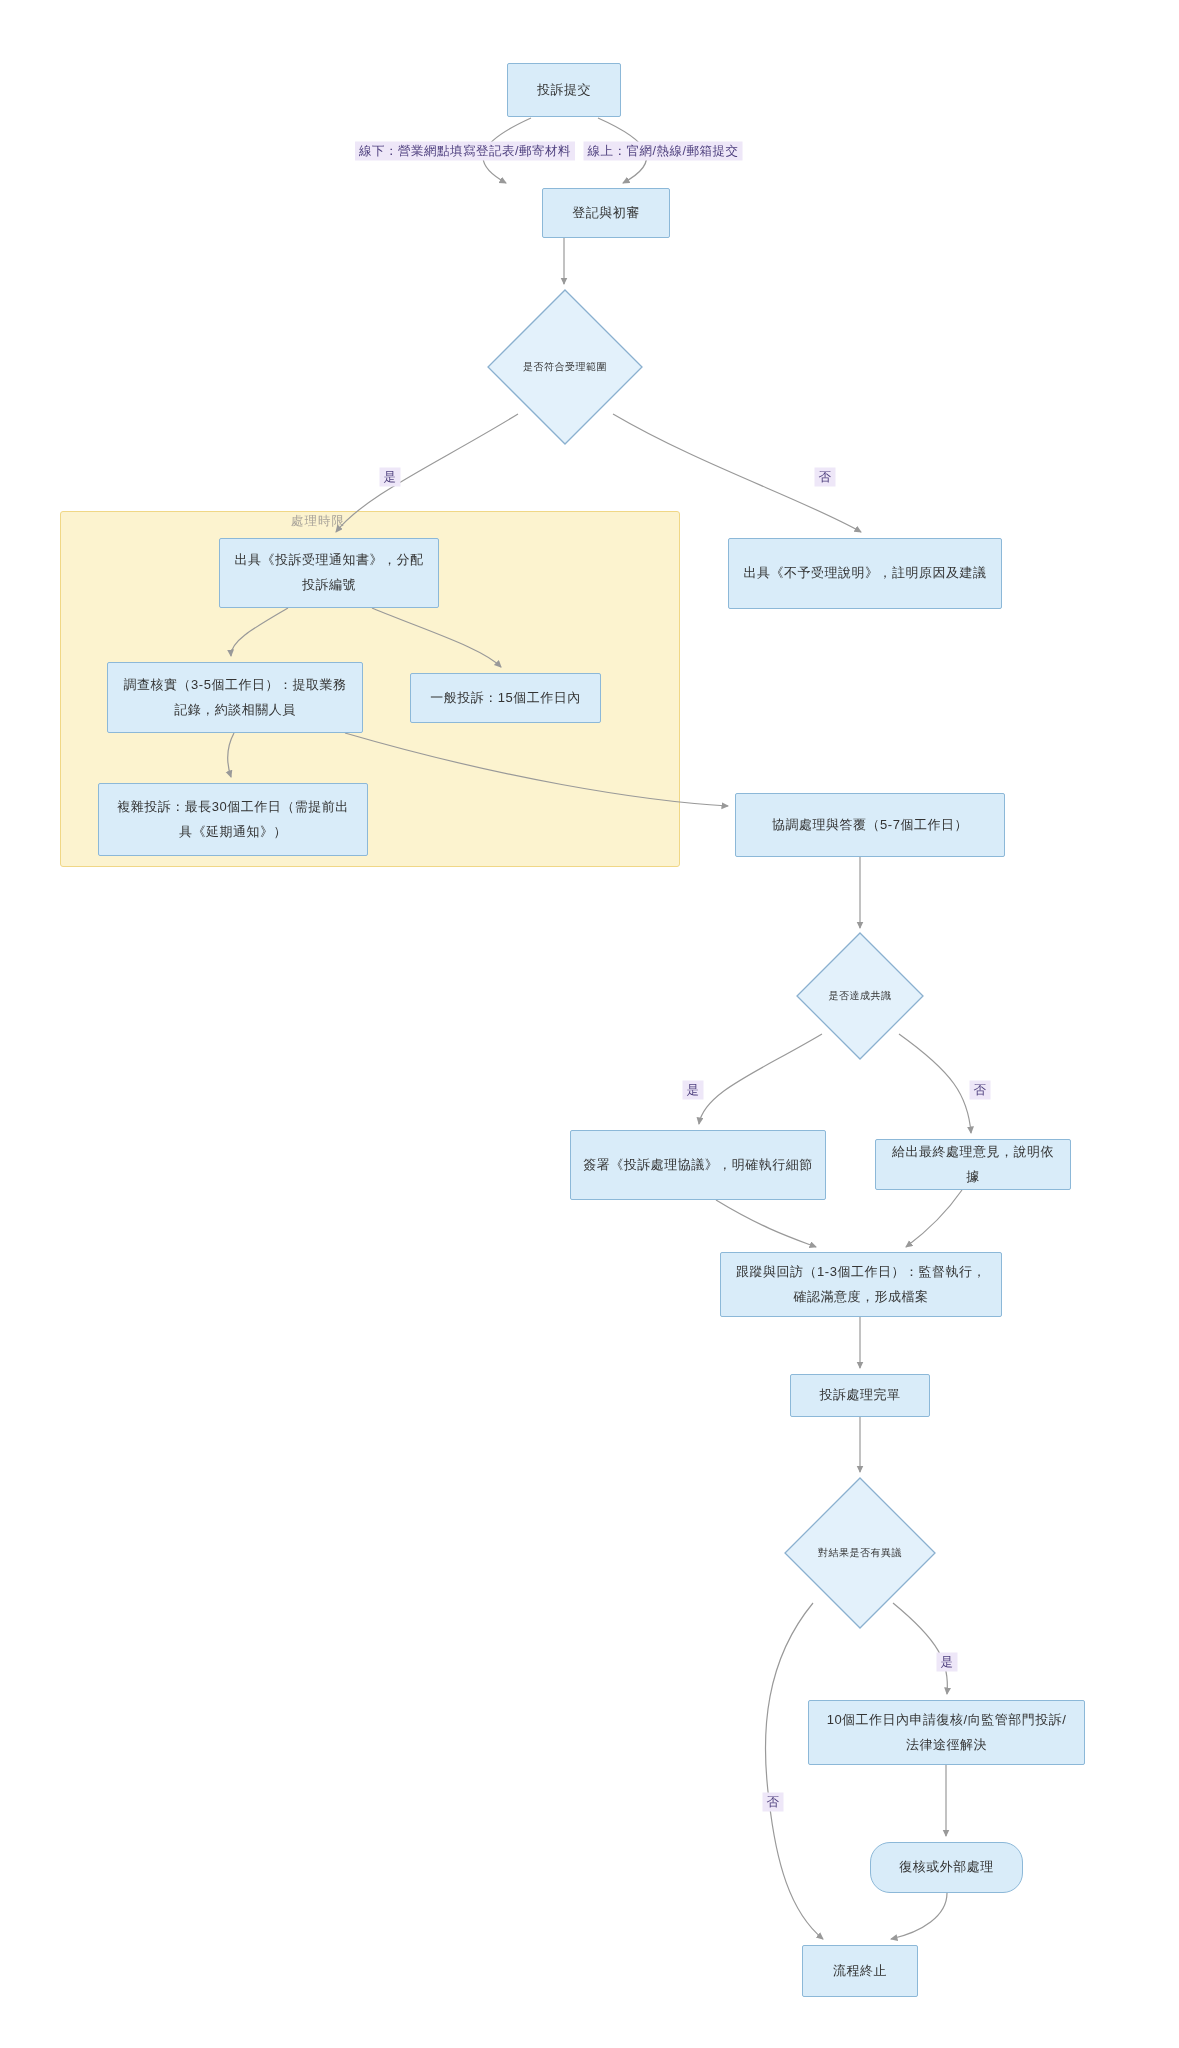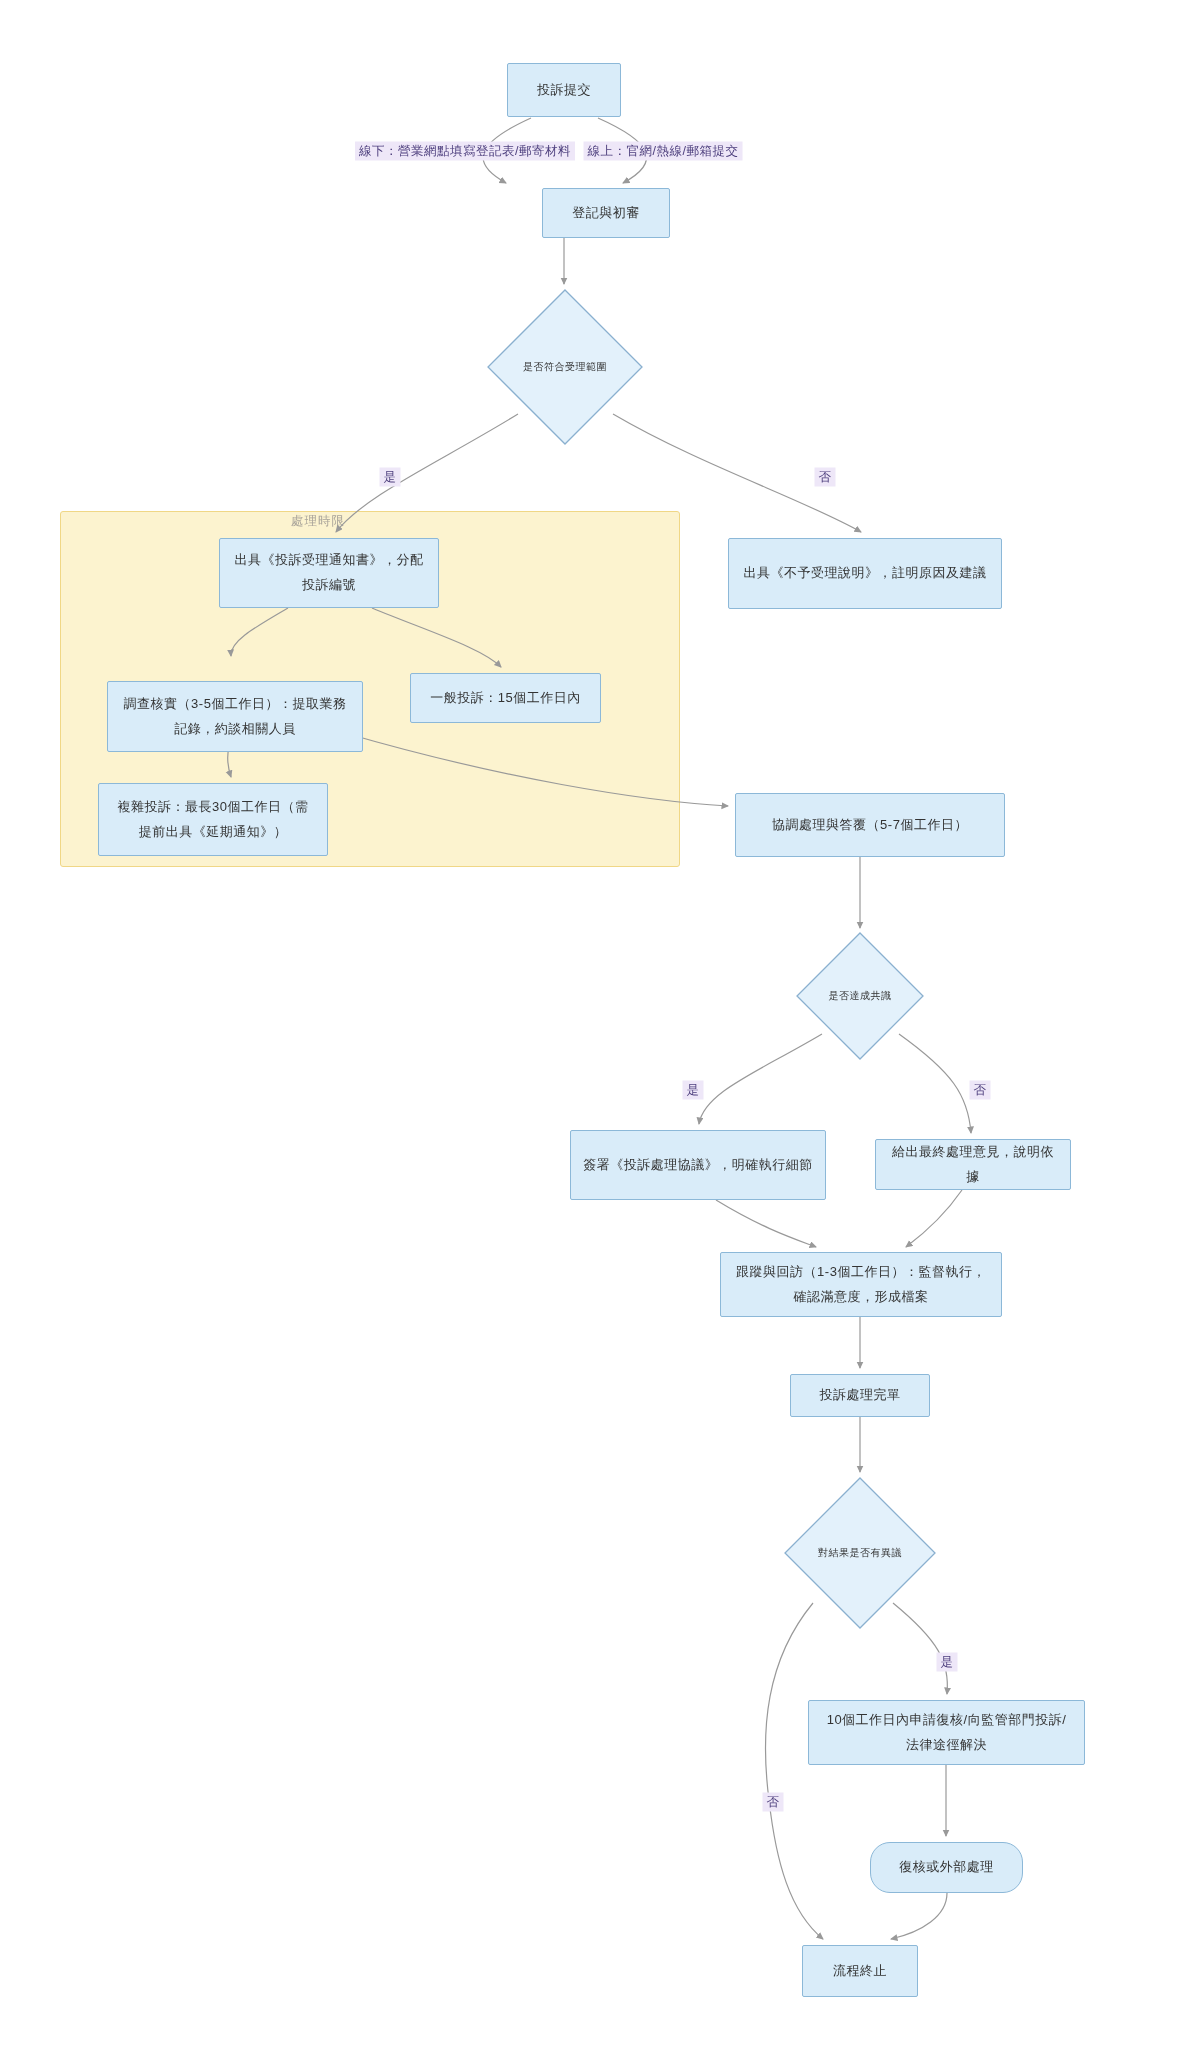--- a/index.html
+++ b/index.html
@@ -72,23 +72,23 @@
     <g fill="#e3f1fb" stroke="#8ab0cf" stroke-width="1.3">
       <polygon points="565,290 642,367 565,444 488,367"></polygon>
       <polygon points="860,933 923,996 860,1059 797,996"></polygon>
       <polygon points="860,1478 935,1553 860,1628 785,1553"></polygon>
     </g>
   </svg>
 
   <div class="node" style="left:507px;top:63px;width:114px;height:54px;">投訴提交</div>
   <div class="node" style="left:500px;top:188px;width:128px;height:50px;margin-left:42px;">登記與初審</div>
   <div class="node" style="left:219px;top:538px;width:220px;height:70px;">出具《投訴受理通知書》，分配投訴編號</div>
-  <div class="node" style="left:107px;top:662px;width:256px;height:71px;margin-top:19px;">調查核實（3-5個工作日）：提取業務記錄，約談相關人員</div>
+  <div class="node" style="left:107px;top:662px;width:256px;height:71px;">調查核實（3-5個工作日）：提取業務記錄，約談相關人員</div>
   <div class="node" style="left:410px;top:673px;width:191px;height:50px;">一般投訴：15個工作日內</div>
-  <div class="node" style="left:98px;top:783px;width:230px;height:73px;">複雜投訴：最長30個工作日（需提前出具《延期通知》）</div>
+  <div class="node" style="left:98px;top:783px;width:270px;height:73px;">複雜投訴：最長30個工作日（需提前出具《延期通知》）</div>
   <div class="node" style="left:728px;top:538px;width:274px;height:71px;">出具《不予受理說明》，註明原因及建議</div>
   <div class="node" style="left:735px;top:793px;width:270px;height:64px;">協調處理與答覆（5-7個工作日）</div>
   <div class="node" style="left:570px;top:1130px;width:256px;height:70px;">簽署《投訴處理協議》，明確執行細節</div>
   <div class="node" style="left:875px;top:1139px;width:196px;height:51px;">給出最終處理意見，說明依據</div>
   <div class="node" style="left:720px;top:1252px;width:282px;height:65px;">跟蹤與回訪（1-3個工作日）：監督執行，確認滿意度，形成檔案</div>
   <div class="node" style="left:790px;top:1374px;width:140px;height:43px;">投訴處理完單</div>
   <div class="node" style="left:808px;top:1700px;width:277px;height:65px;">10個工作日內申請復核/向監管部門投訴/法律途徑解決</div>
   <div class="node" style="left:870px;top:1842px;width:153px;height:51px;border-radius:20px;">復核或外部處理</div>
   <div class="node" style="left:802px;top:1945px;width:116px;height:52px;">流程終止</div>
 

